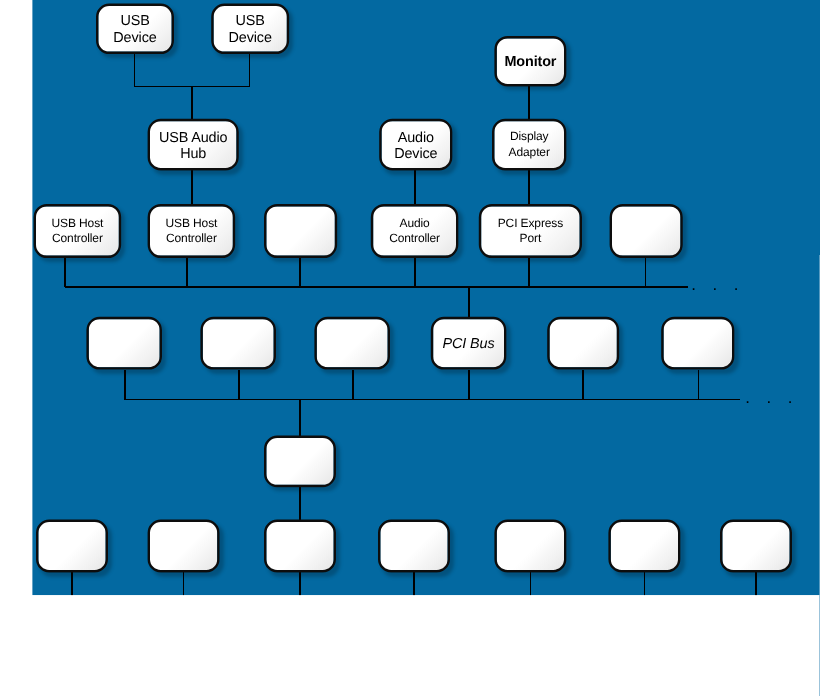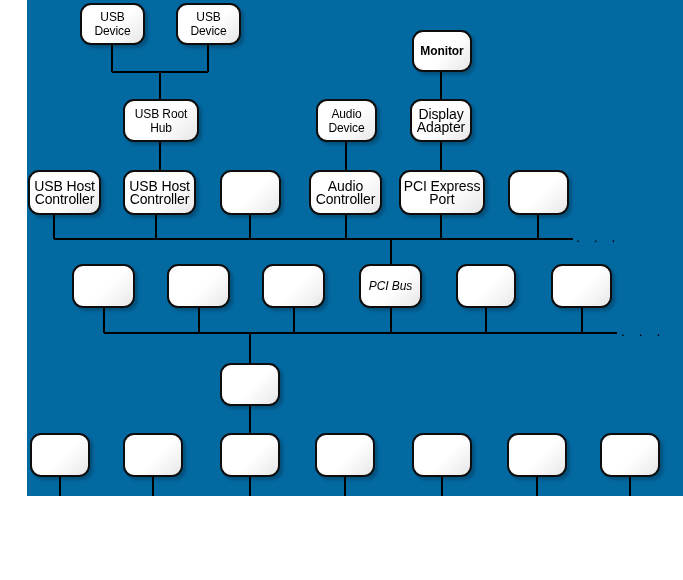--- a/index.html
+++ b/index.html
@@ -42,21 +42,21 @@
   .node-label {
     font-family: "Liberation Sans", sans-serif;
     font-size: 12px;
     line-height: 14px;
     color: #000000;
     white-space: pre-line;
     padding: 0 2px;
     letter-spacing: -0.1px;
   }
   .node-label.small {
-    font-size: 14px;
+    font-size: 10px;
     line-height: 13px;
   }
   .ellipsis {
     position: absolute;
     font-family: "Liberation Sans", sans-serif;
     font-size: 14px;
     line-height: 10px;
     color: #000000;
     letter-spacing: 5px;
     z-index: 3;
@@ -110,21 +110,21 @@
 Device</span>
       </div>
       <div class="node" style="left: 149px; top: 3px; width: 65px; height: 42px;">
         <span class="node-label">USB
 Device</span>
       </div>
       <div class="node" style="left: 385px; top: 30px; width: 60px; height: 42px; font-weight: bold;">
         <span class="node-label">Monitor</span>
       </div>
       <div class="node" style="left: 96px; top: 99px; width: 76px; height: 43px;">
-        <span class="node-label">USB Root
+        <span class="node-label">USB Audio
 Hub</span>
       </div>
       <div class="node" style="left: 289px; top: 99px; width: 61px; height: 43px;">
         <span class="node-label">Audio
 Device</span>
       </div>
       <div class="node" style="left: 383px; top: 99px; width: 62px; height: 43px;">
         <span class="node-label small">Display
 Adapter</span>
       </div>

